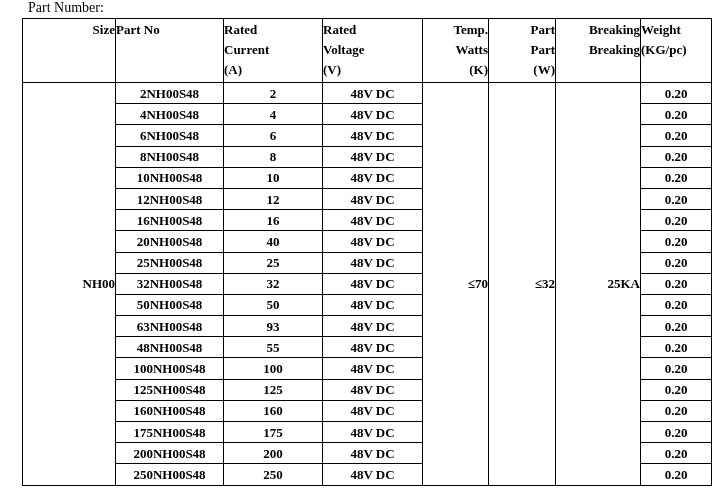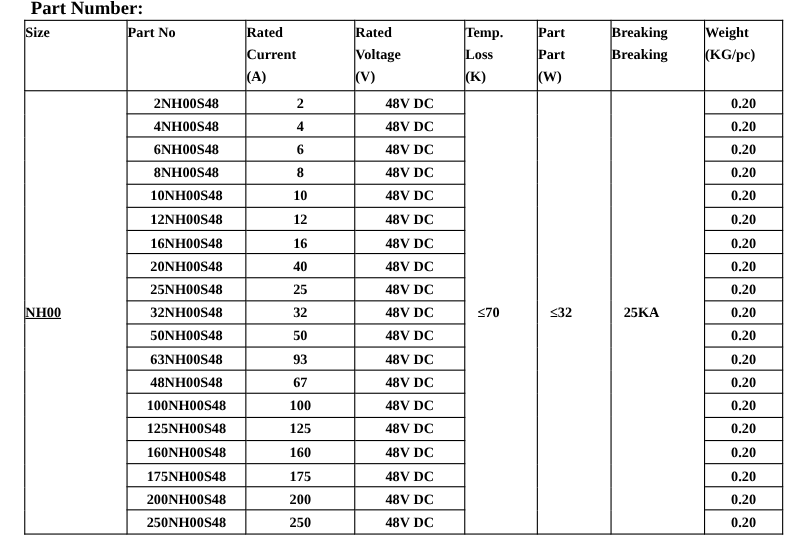--- a/index.html
+++ b/index.html
@@ -1,26 +1,26 @@
 <!DOCTYPE html>
 <html><head>
 <meta charset="utf-8">
 <style>
   html, body { margin: 0; padding: 0; background: #ffffff; }
   body { width: 727px; height: 496px; position: relative; overflow: hidden;
          font-family: "Liberation Serif", "DejaVu Serif", serif; color: #000; }
-  .title { position: absolute; left: 28px; top: -1px; font-size: 17px; font-weight: bold; line-height: 18px; }
+  .title { position: absolute; left: 28px; top: -1px; font-size: 14px; font-weight: normal; line-height: 18px; }
   table { position: absolute; left: 22px; top: 18px; border-collapse: collapse; table-layout: fixed; }
   th, td { border: 1.3px solid #000; font-weight: bold; font-size: 13px; padding: 0; }
   th { vertical-align: top; line-height: 20px; height: 62px; padding-top: 1px; }
   td { height: 20.2px; line-height: 19px; text-align: center; }
-  th.l { text-align: left; padding-left: 0; }
+  th.l { text-align: right; padding-left: 0; }
   th.c { text-align: left; }
-  td.span-l { text-align: left; padding-left: 11px; vertical-align: middle; margin-top: 29px; }
-  td.size { vertical-align: middle; text-align: left; text-decoration: underline; }
+  td.span-l { text-align: right; padding-left: 11px; vertical-align: middle; margin-top: 29px; }
+  td.size { vertical-align: middle; text-align: right; }
 </style>
 </head>
 <body>
 
 <div class="title">Part Number:</div>
 
 <table>
   <colgroup>
     <col style="width:93px">
       <col style="width:108px">
@@ -40,21 +40,21 @@
         <div>Current</div>
         <div>(A)</div>
       </th>
       <th class="c">
         <div>Rated</div>
         <div>Voltage</div>
         <div>(V)</div>
       </th>
       <th class="l">
         <div>Temp.</div>
-        <div>Loss</div>
+        <div>Watts</div>
         <div>(K)</div>
       </th>
       <th class="l">
         <div>Part</div>
         <div>Part</div>
         <div>(W)</div>
       </th>
       <th class="l">
         <div>Breaking</div>
         <div>Breaking</div>
@@ -137,21 +137,21 @@
         <td>0.20</td>
       </tr>
       <tr>
         <td>63NH00S48</td>
         <td>93</td>
         <td>48V DC</td>
         <td>0.20</td>
       </tr>
       <tr>
         <td>48NH00S48</td>
-        <td>67</td>
+        <td>55</td>
         <td>48V DC</td>
         <td>0.20</td>
       </tr>
       <tr>
         <td>100NH00S48</td>
         <td>100</td>
         <td>48V DC</td>
         <td>0.20</td>
       </tr>
       <tr>

